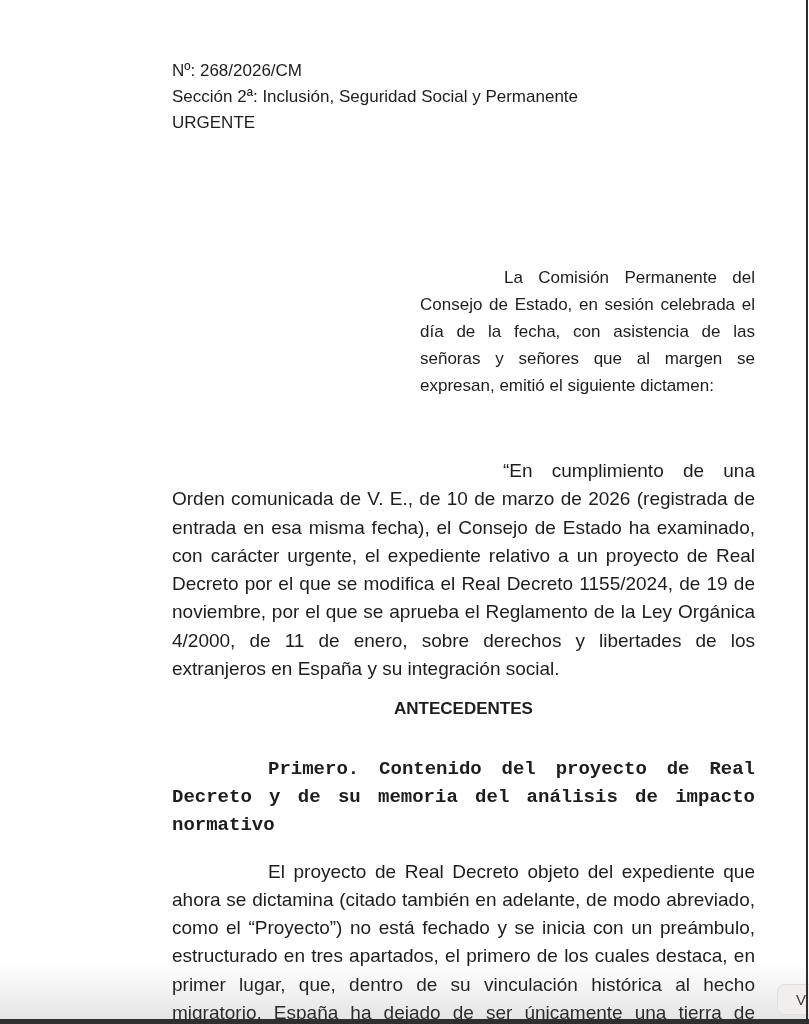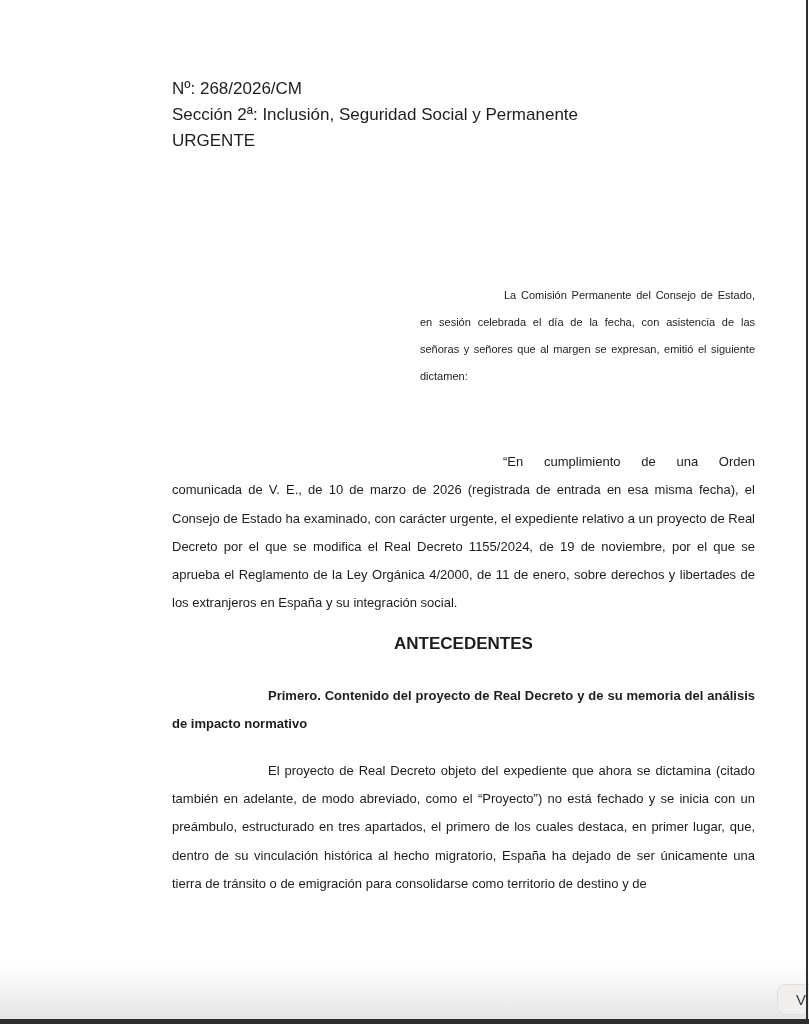--- a/index.html
+++ b/index.html
@@ -18,53 +18,53 @@
     height: 1024px;
     background: #ffffff;
   }
   .content {
     position: absolute;
     left: 172px;
     top: 0;
     width: 583px;
   }
   .doc-header {
-    margin-top: 76px;
+    margin-top: 58px;
     font-size: 17px;
     line-height: 26px;
   }
   .doc-header div { white-space: nowrap; }
   .margin-block {
     margin: 128px 0 0 248px;
     width: 335px;
-    font-size: 11px;
+    font-size: 17px;
     line-height: 27px;
     text-align: justify;
     text-indent: 84px;
   }
   .body-p {
     margin: 0;
-    font-size: 13px;
+    font-size: 19px;
     line-height: 28.3px;
     text-align: justify;
   }
   .indent-large {
     margin-top: 58px;
     text-indent: 331px;
   }
   .center-heading {
     margin: 12px 0 0 0;
     font-size: 17px;
     line-height: 28.3px;
     font-weight: bold;
     text-align: center;
   }
   .bold { font-weight: bold; }
   .indent-med { text-indent: 96px; }
-  .mt-heading { margin-top: 24px; }
+  .mt-heading { margin-top: 31px; font-family: Liberation Mono, monospace; }
   .mt-para { margin-top: 18px; }
 
   .bottom-fade {
     position: absolute;
     left: 0;
     bottom: 5px;
     width: 100%;
     height: 55px;
     background: linear-gradient(to bottom, rgba(110,110,110,0) 0%, rgba(110,110,110,0.18) 100%);
     pointer-events: none;

